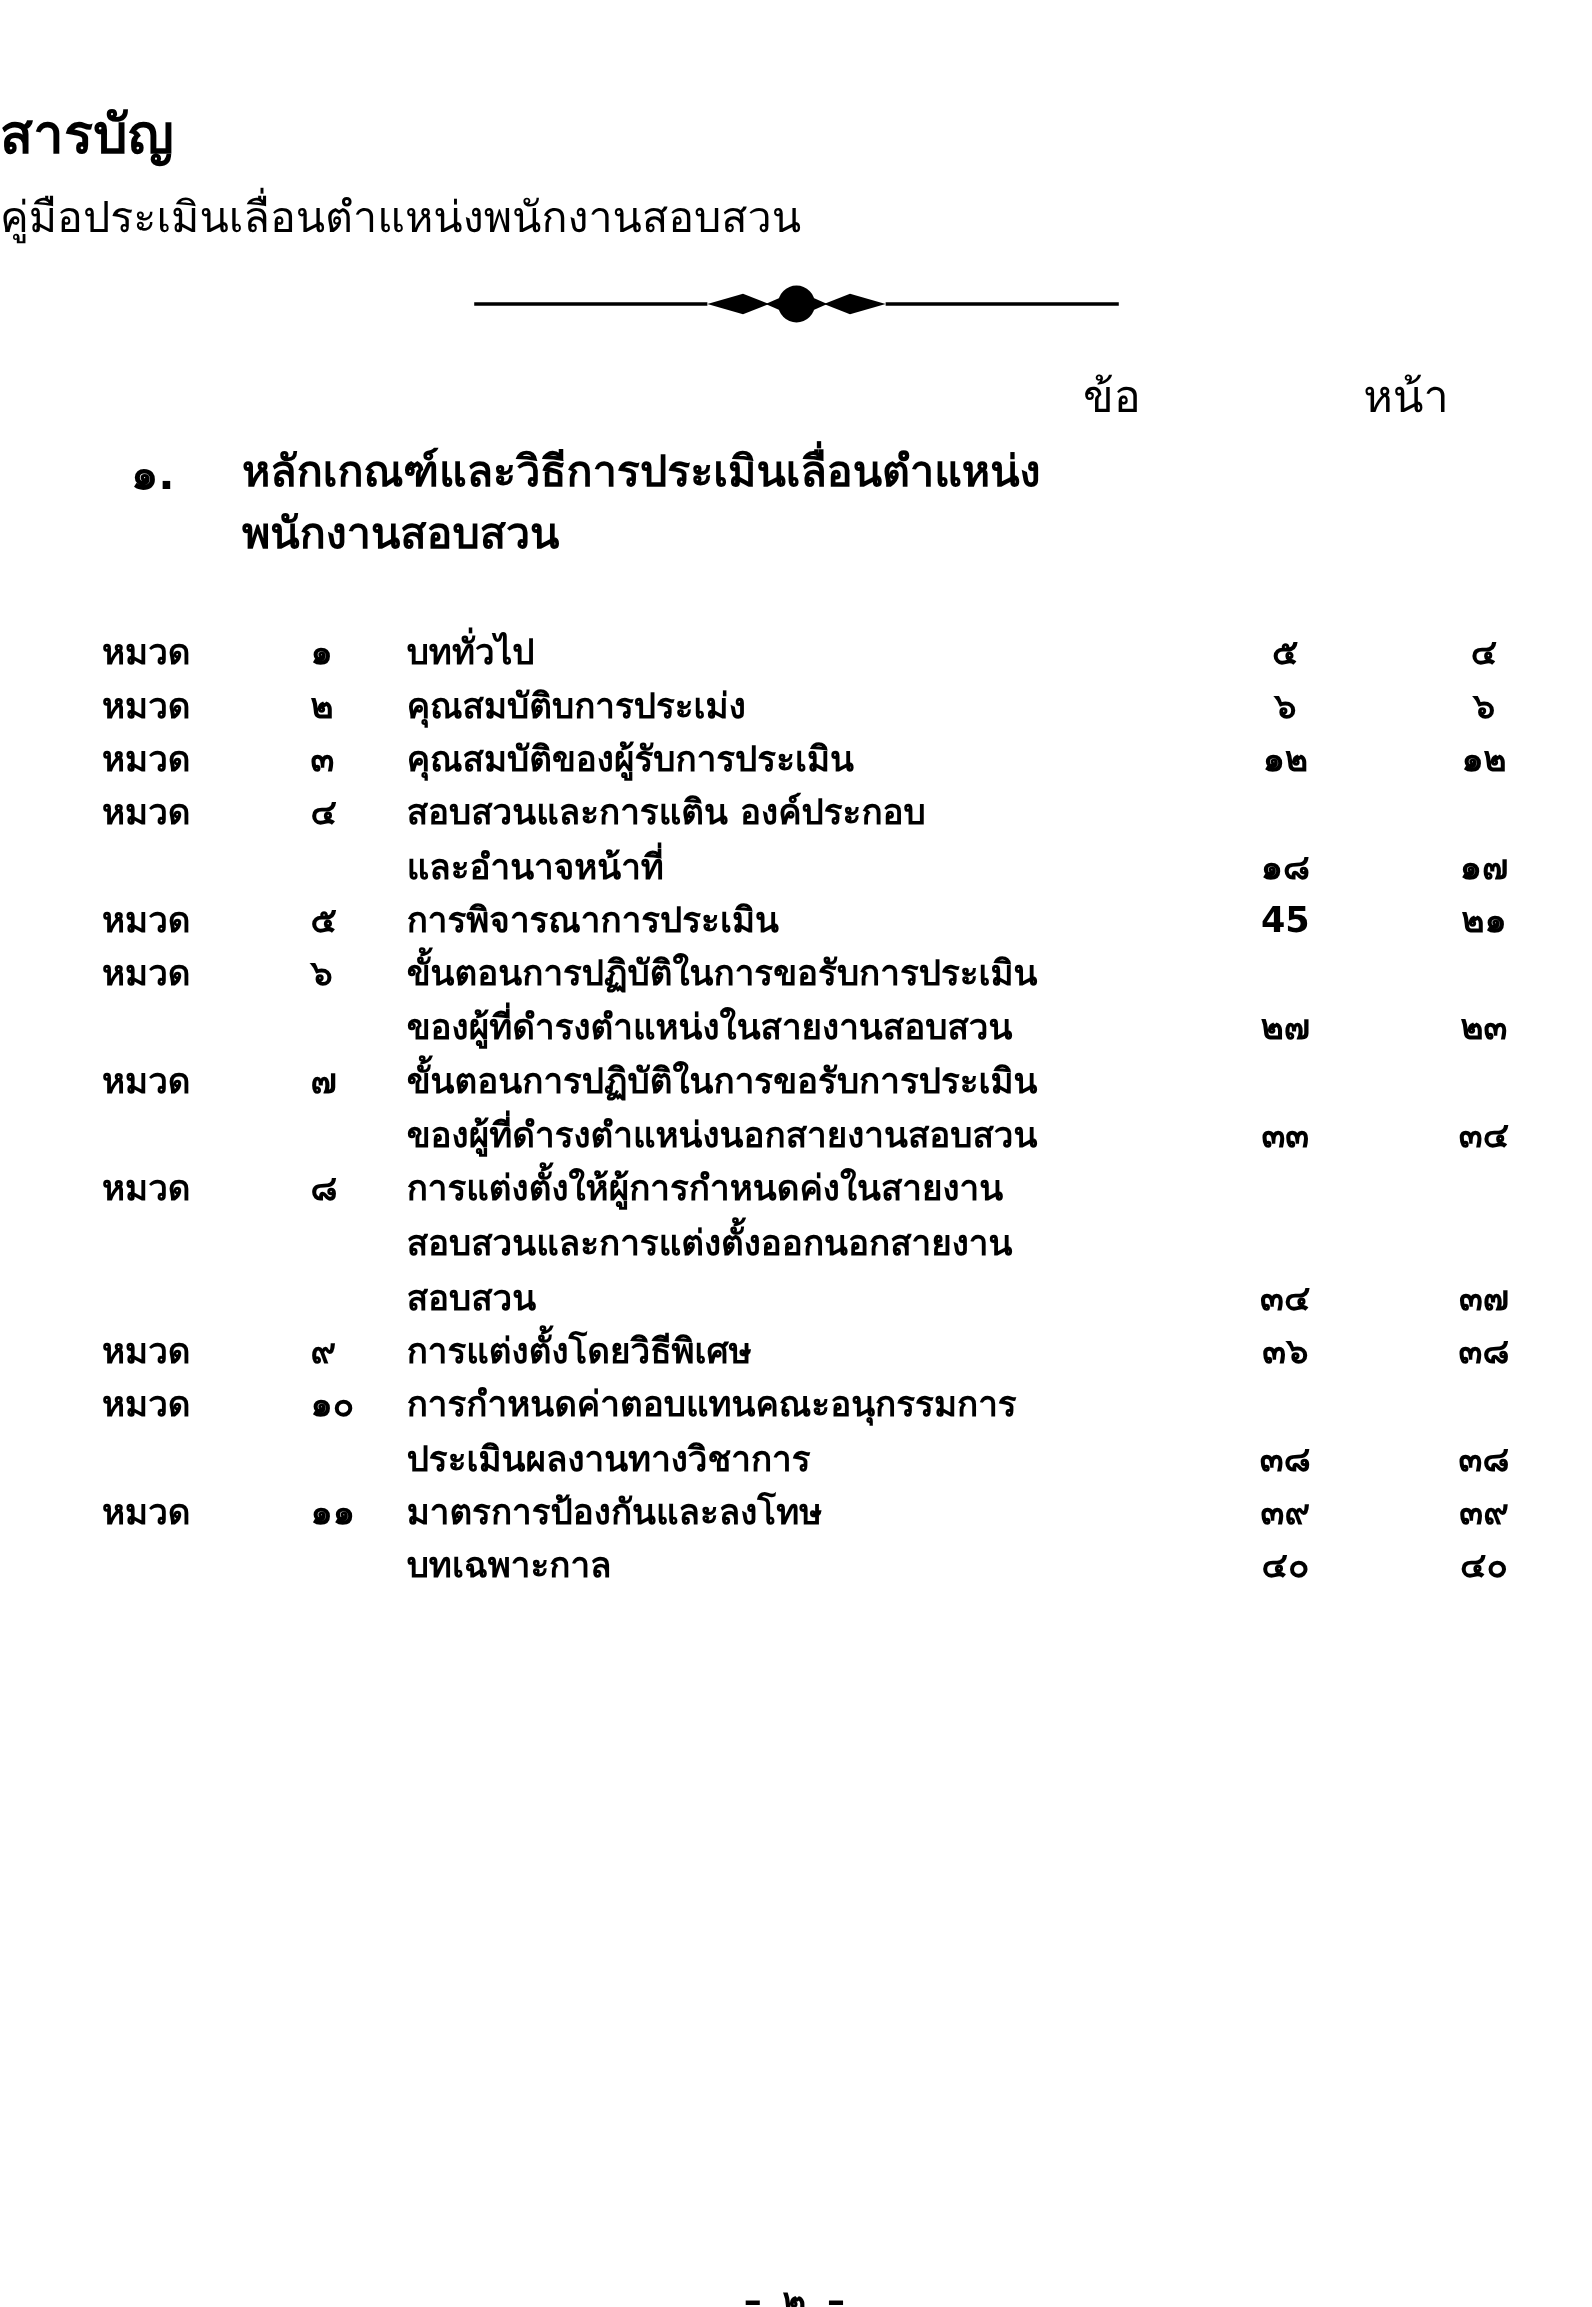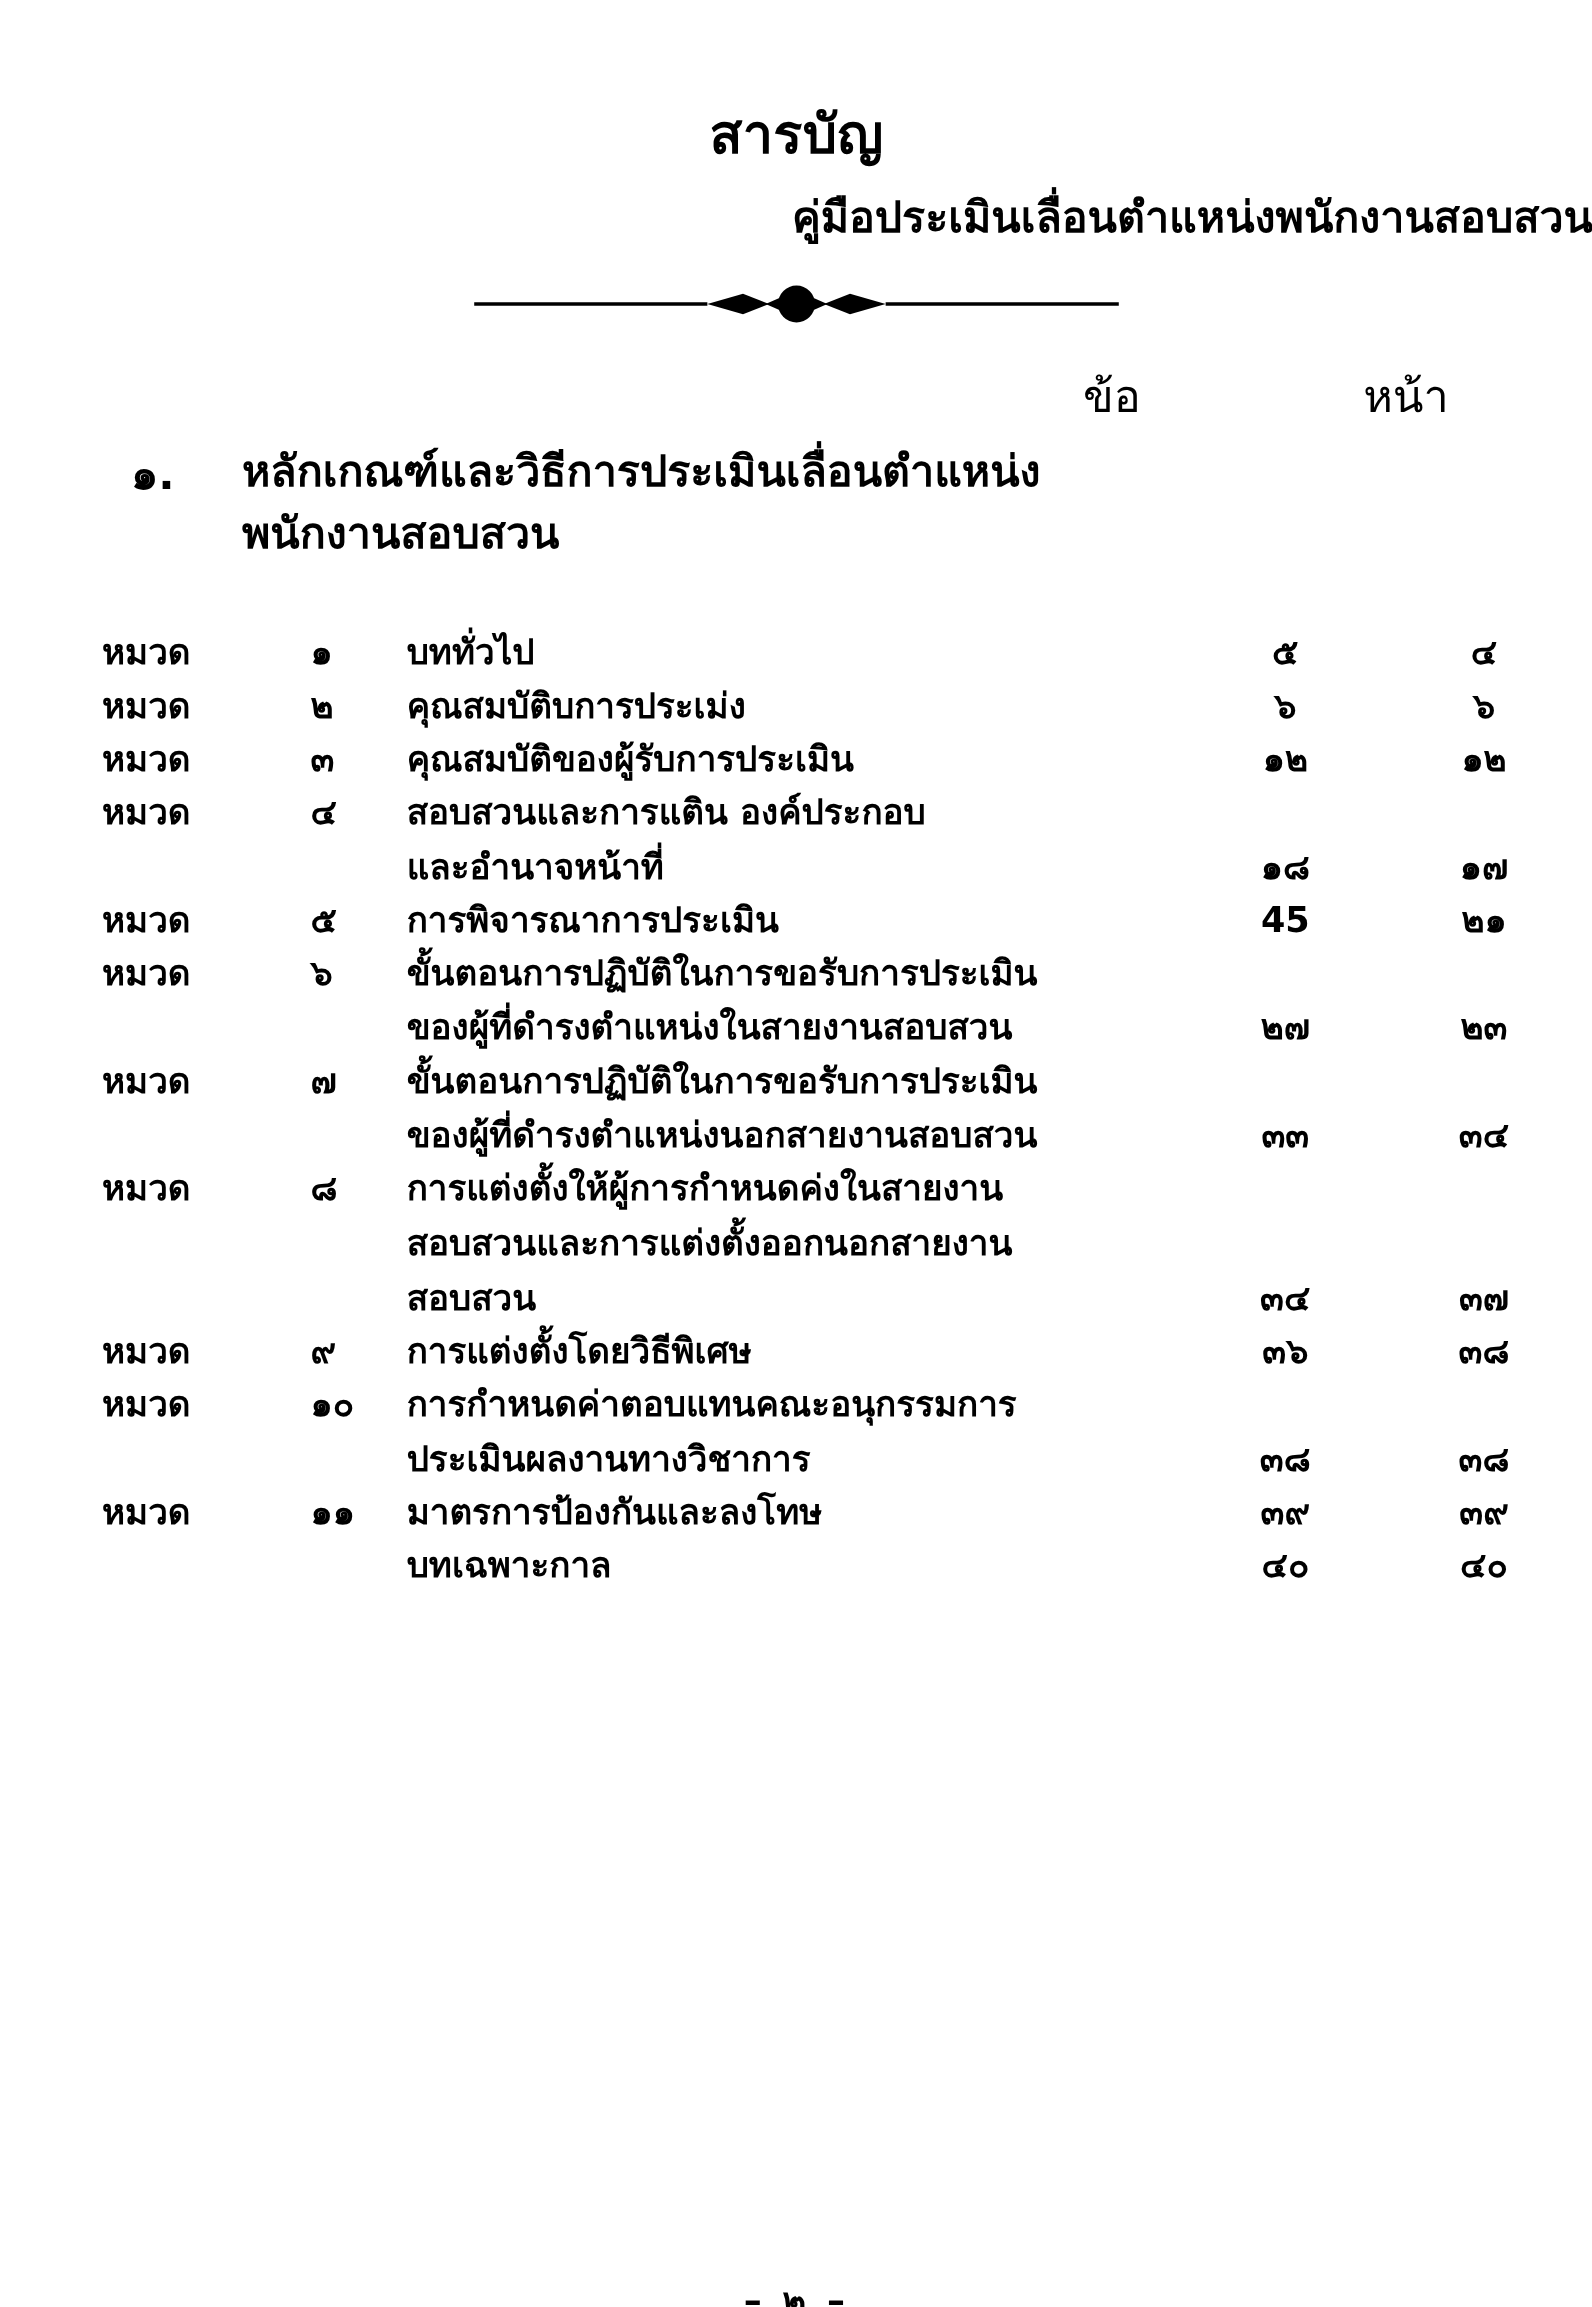--- a/index.html
+++ b/index.html
@@ -18,31 +18,31 @@
   .page {
     position: relative;
     width: 1593px;
     height: 2307px;
     box-sizing: border-box;
     padding: 0;
   }
 
   
   .title-main {
-    text-align: center;
+    text-align: left;
     font-size: 54px;
     font-weight: bold;
     line-height: 1.15;
     margin-top: 104px;
     letter-spacing: 0.3px;
   }
   .title-sub {
-    text-align: right;
+    text-align: left;
     font-size: 43px;
-    font-weight: bold;
+    font-weight: normal;
     line-height: 1.2;
     margin-top: 26px;
   }
 
   
   .ornament-wrap {
     display: flex;
     justify-content: center;
     align-items: center;
     margin-top: 33px;

